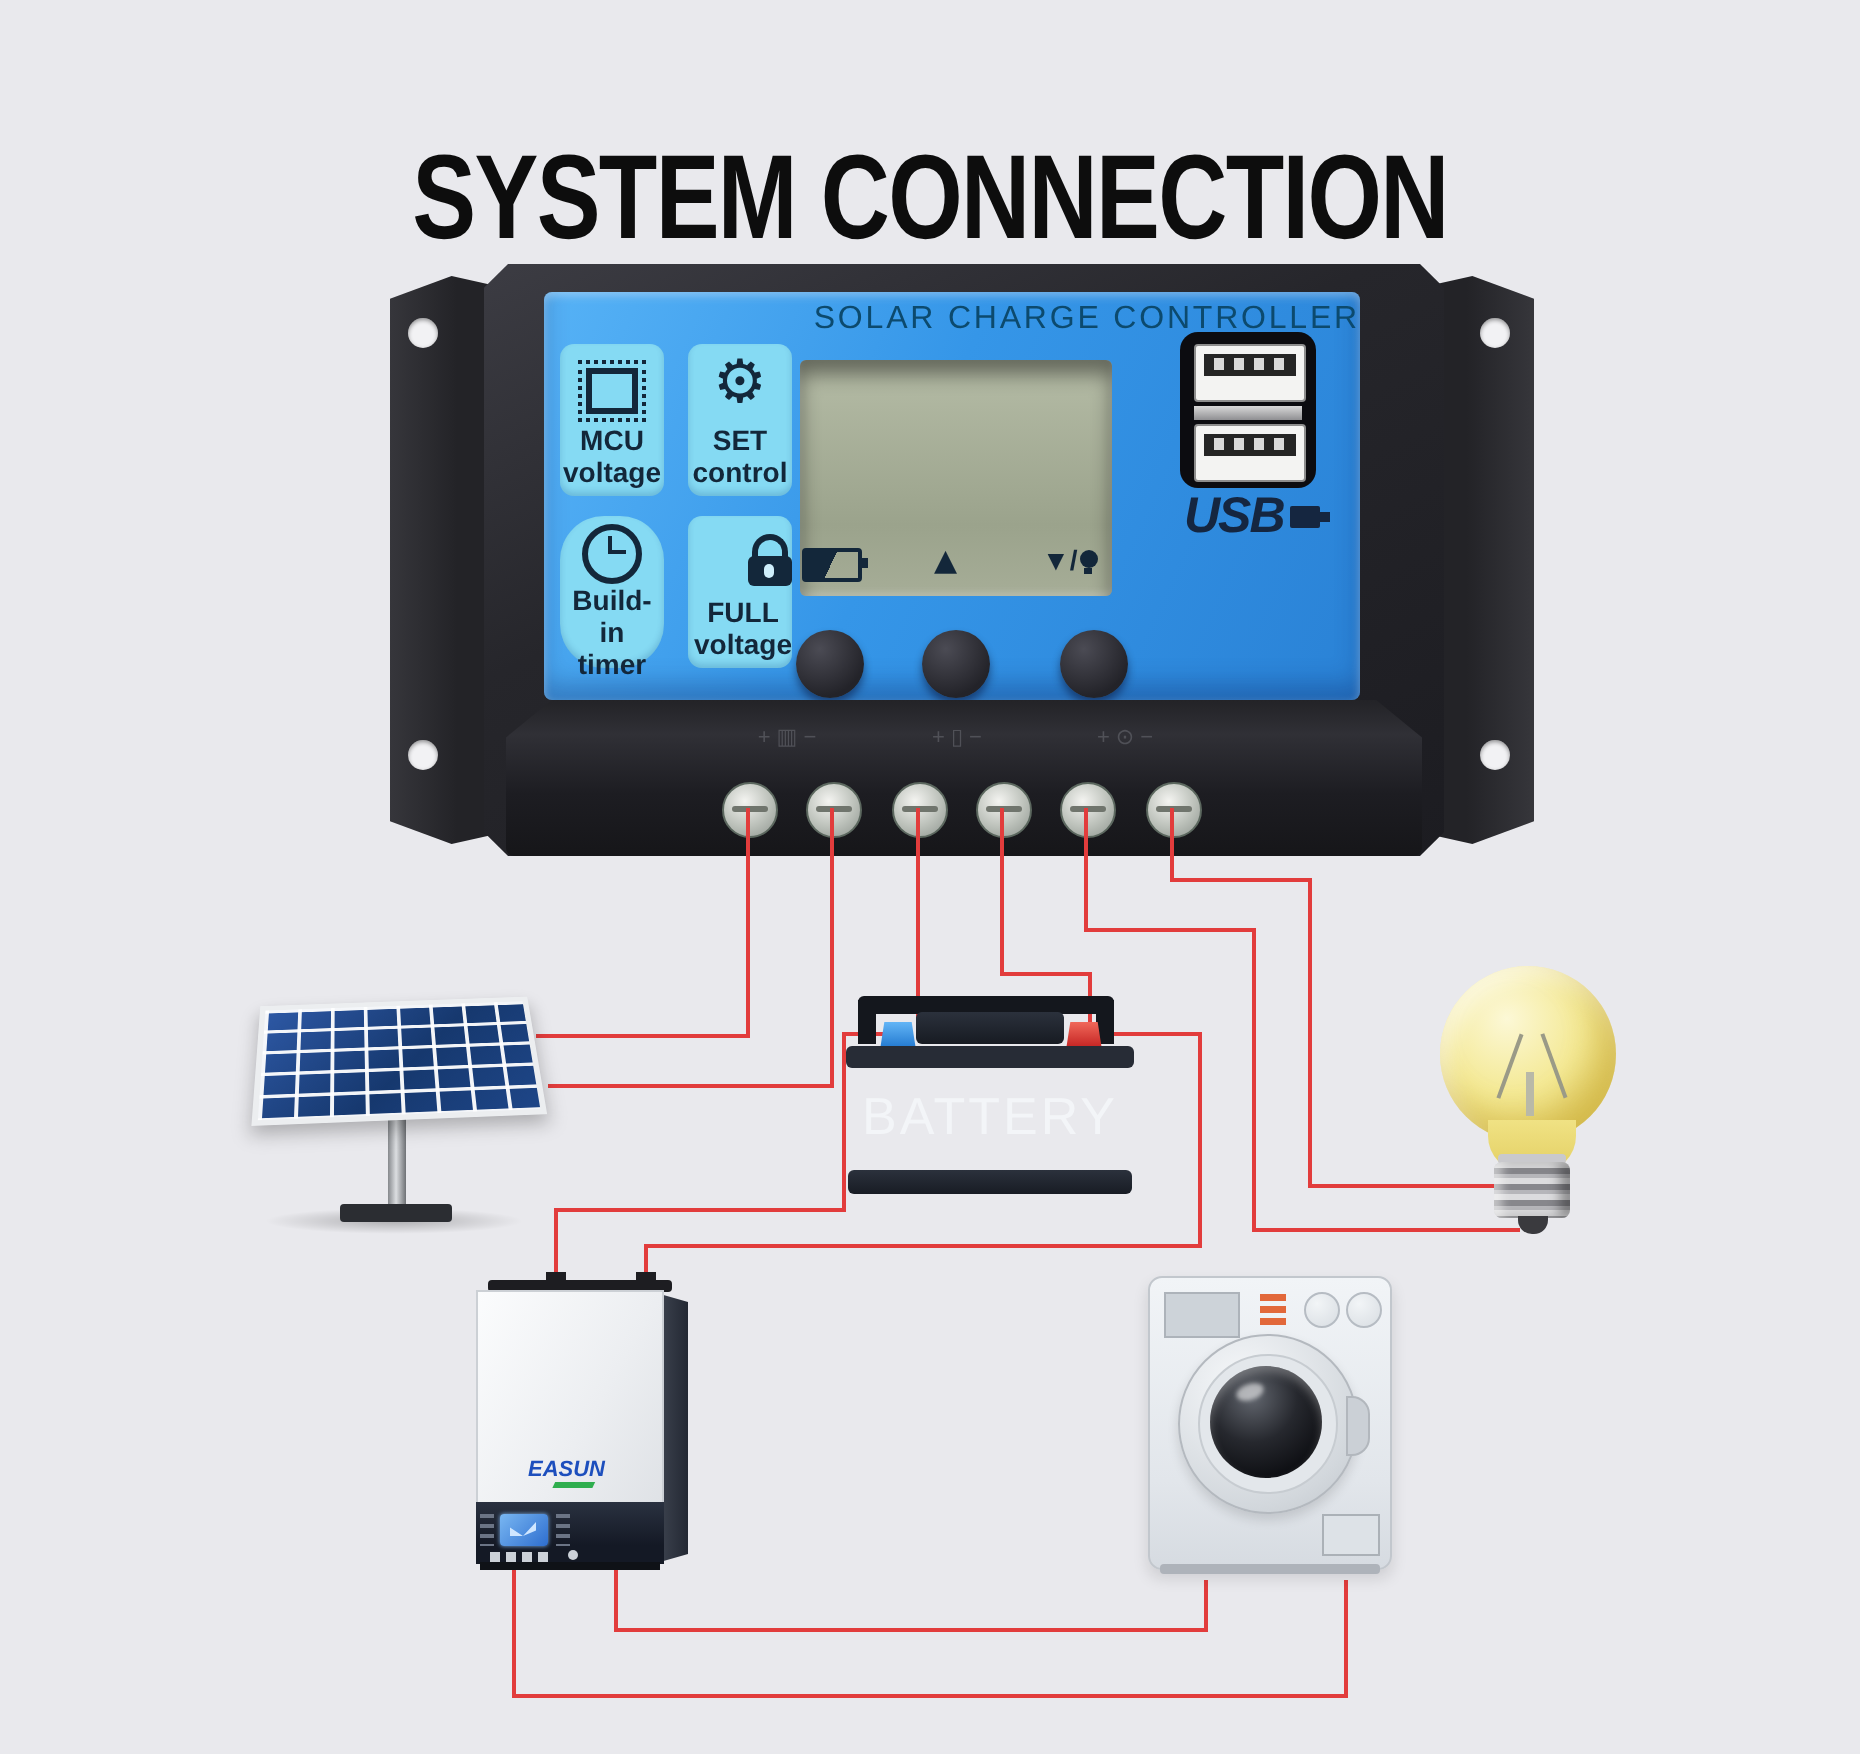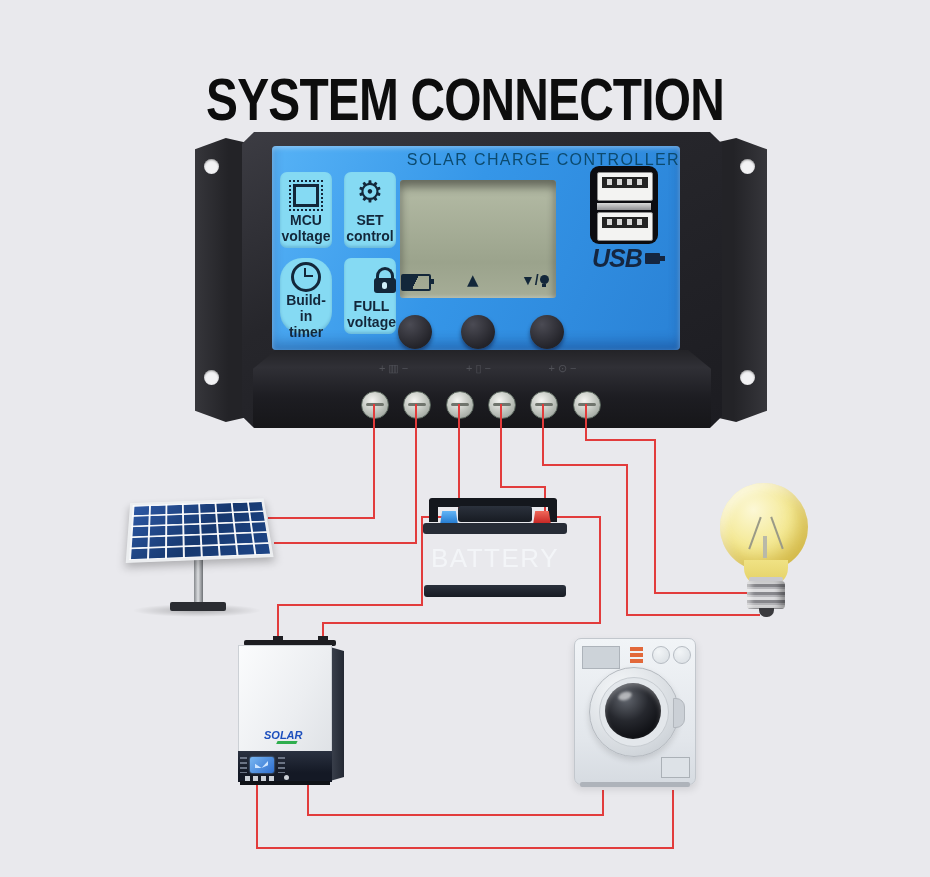--- a/index.html
+++ b/index.html
@@ -306,21 +306,21 @@
     <div class="bulb-screw"></div>
     <div class="bulb-tip"></div>
   </div>
 
   <div class="inverter">
     <div class="inv-tab" style="left:37px;"></div>
     <div class="inv-tab" style="left:82px;"></div>
     <div class="inv-bracket"></div>
     <div class="inv-side"></div>
     <div class="inv-face"></div>
-    <div class="inv-logo">SOLAR</div>
+    <div class="inv-logo">EASUN</div>
     <div class="inv-band"></div>
     <div class="inv-leds"></div>
     <div class="inv-screen"></div>
     <div class="inv-leds2"></div>
     <div class="inv-btns"></div>
     <div class="inv-dot"></div>
     <div class="inv-bottom"></div>
   </div>
 
   <div class="washer">

